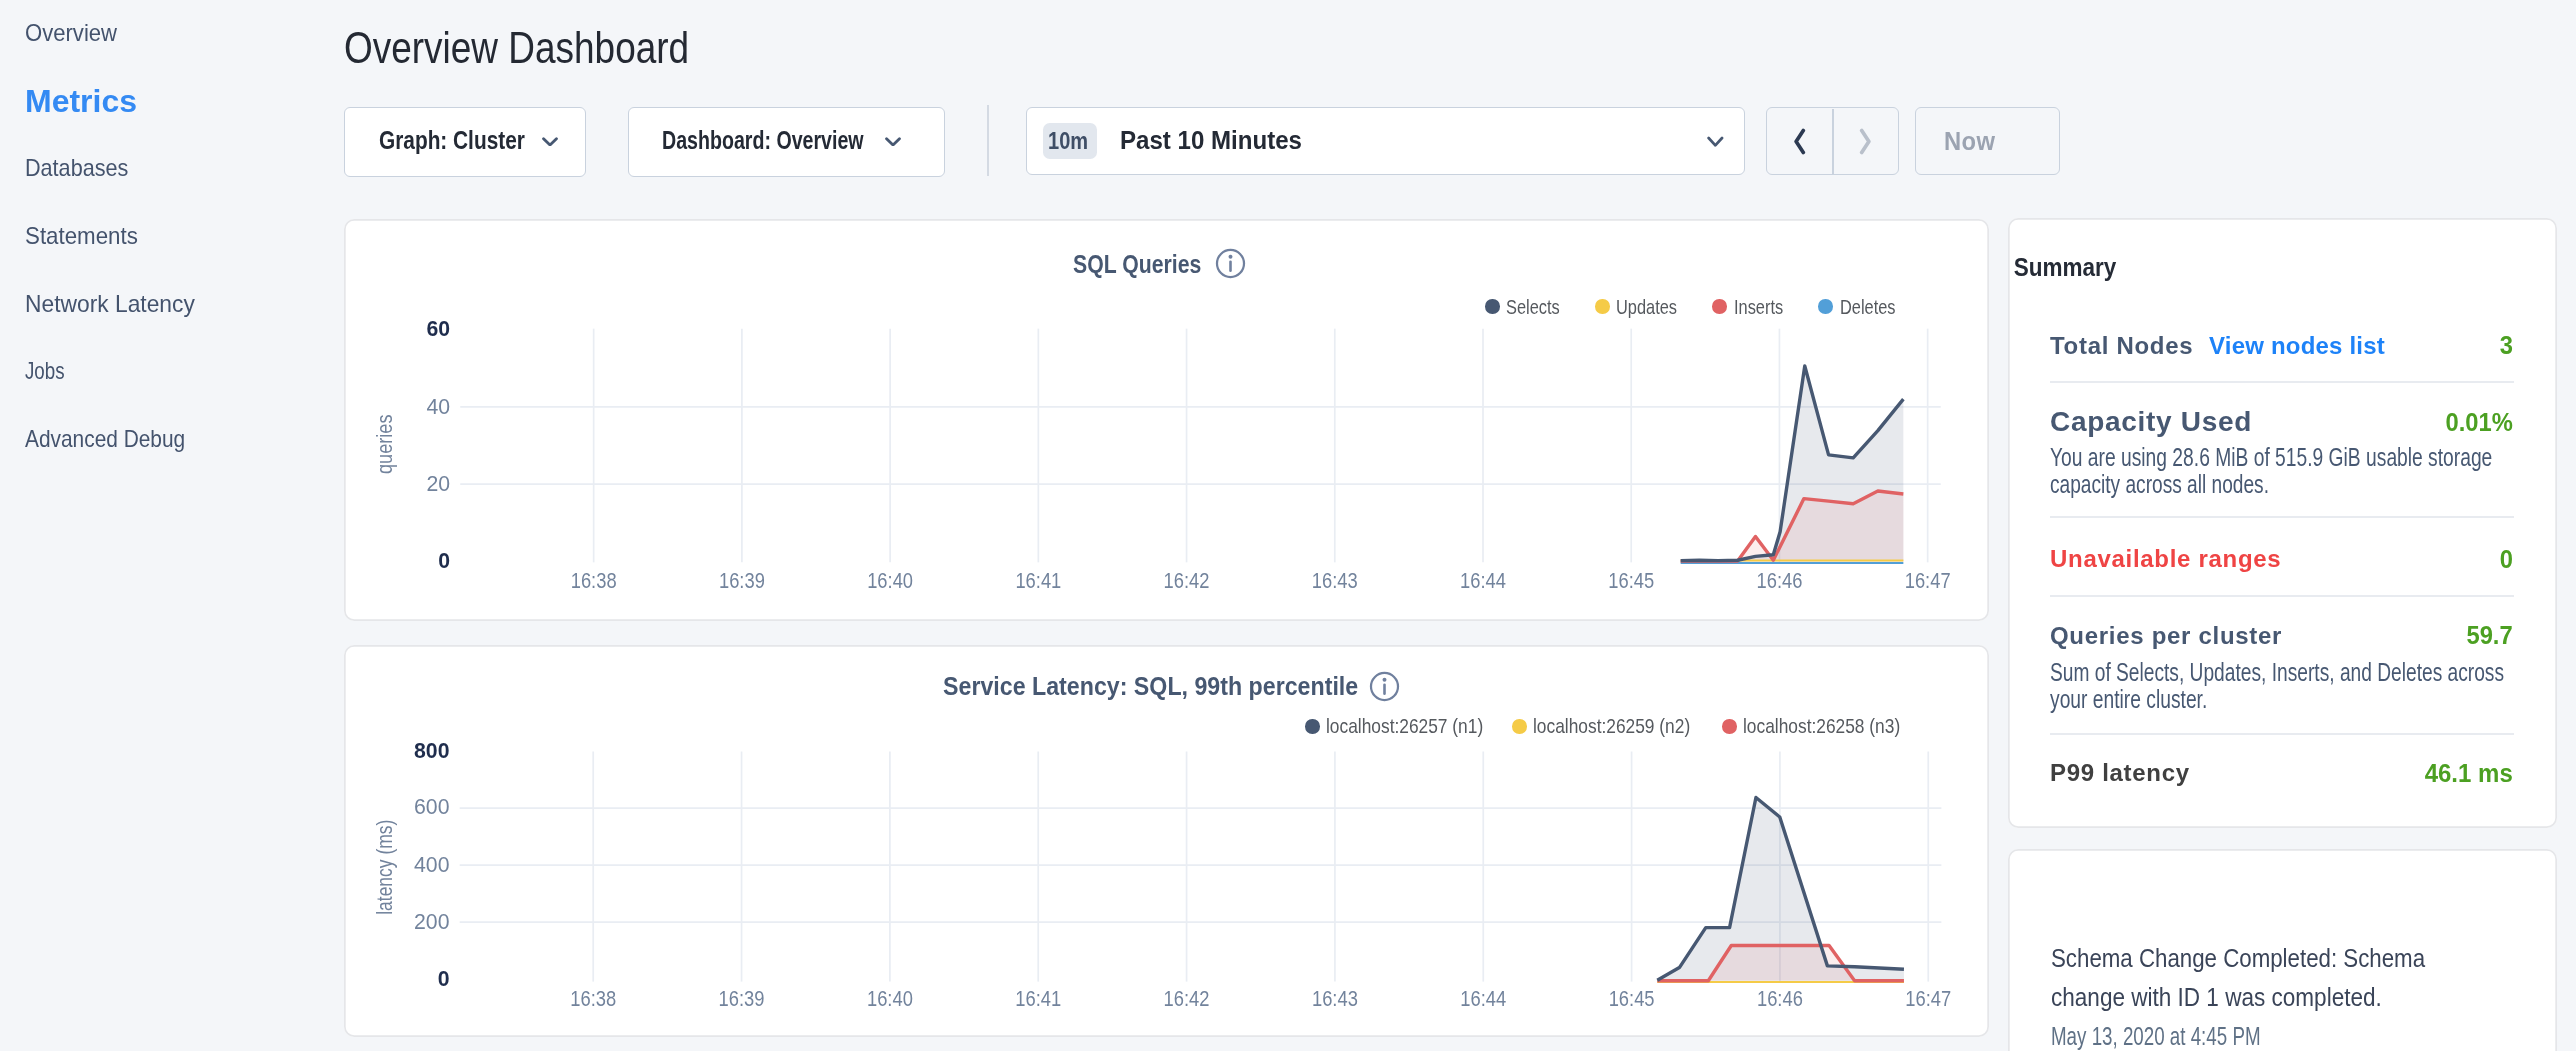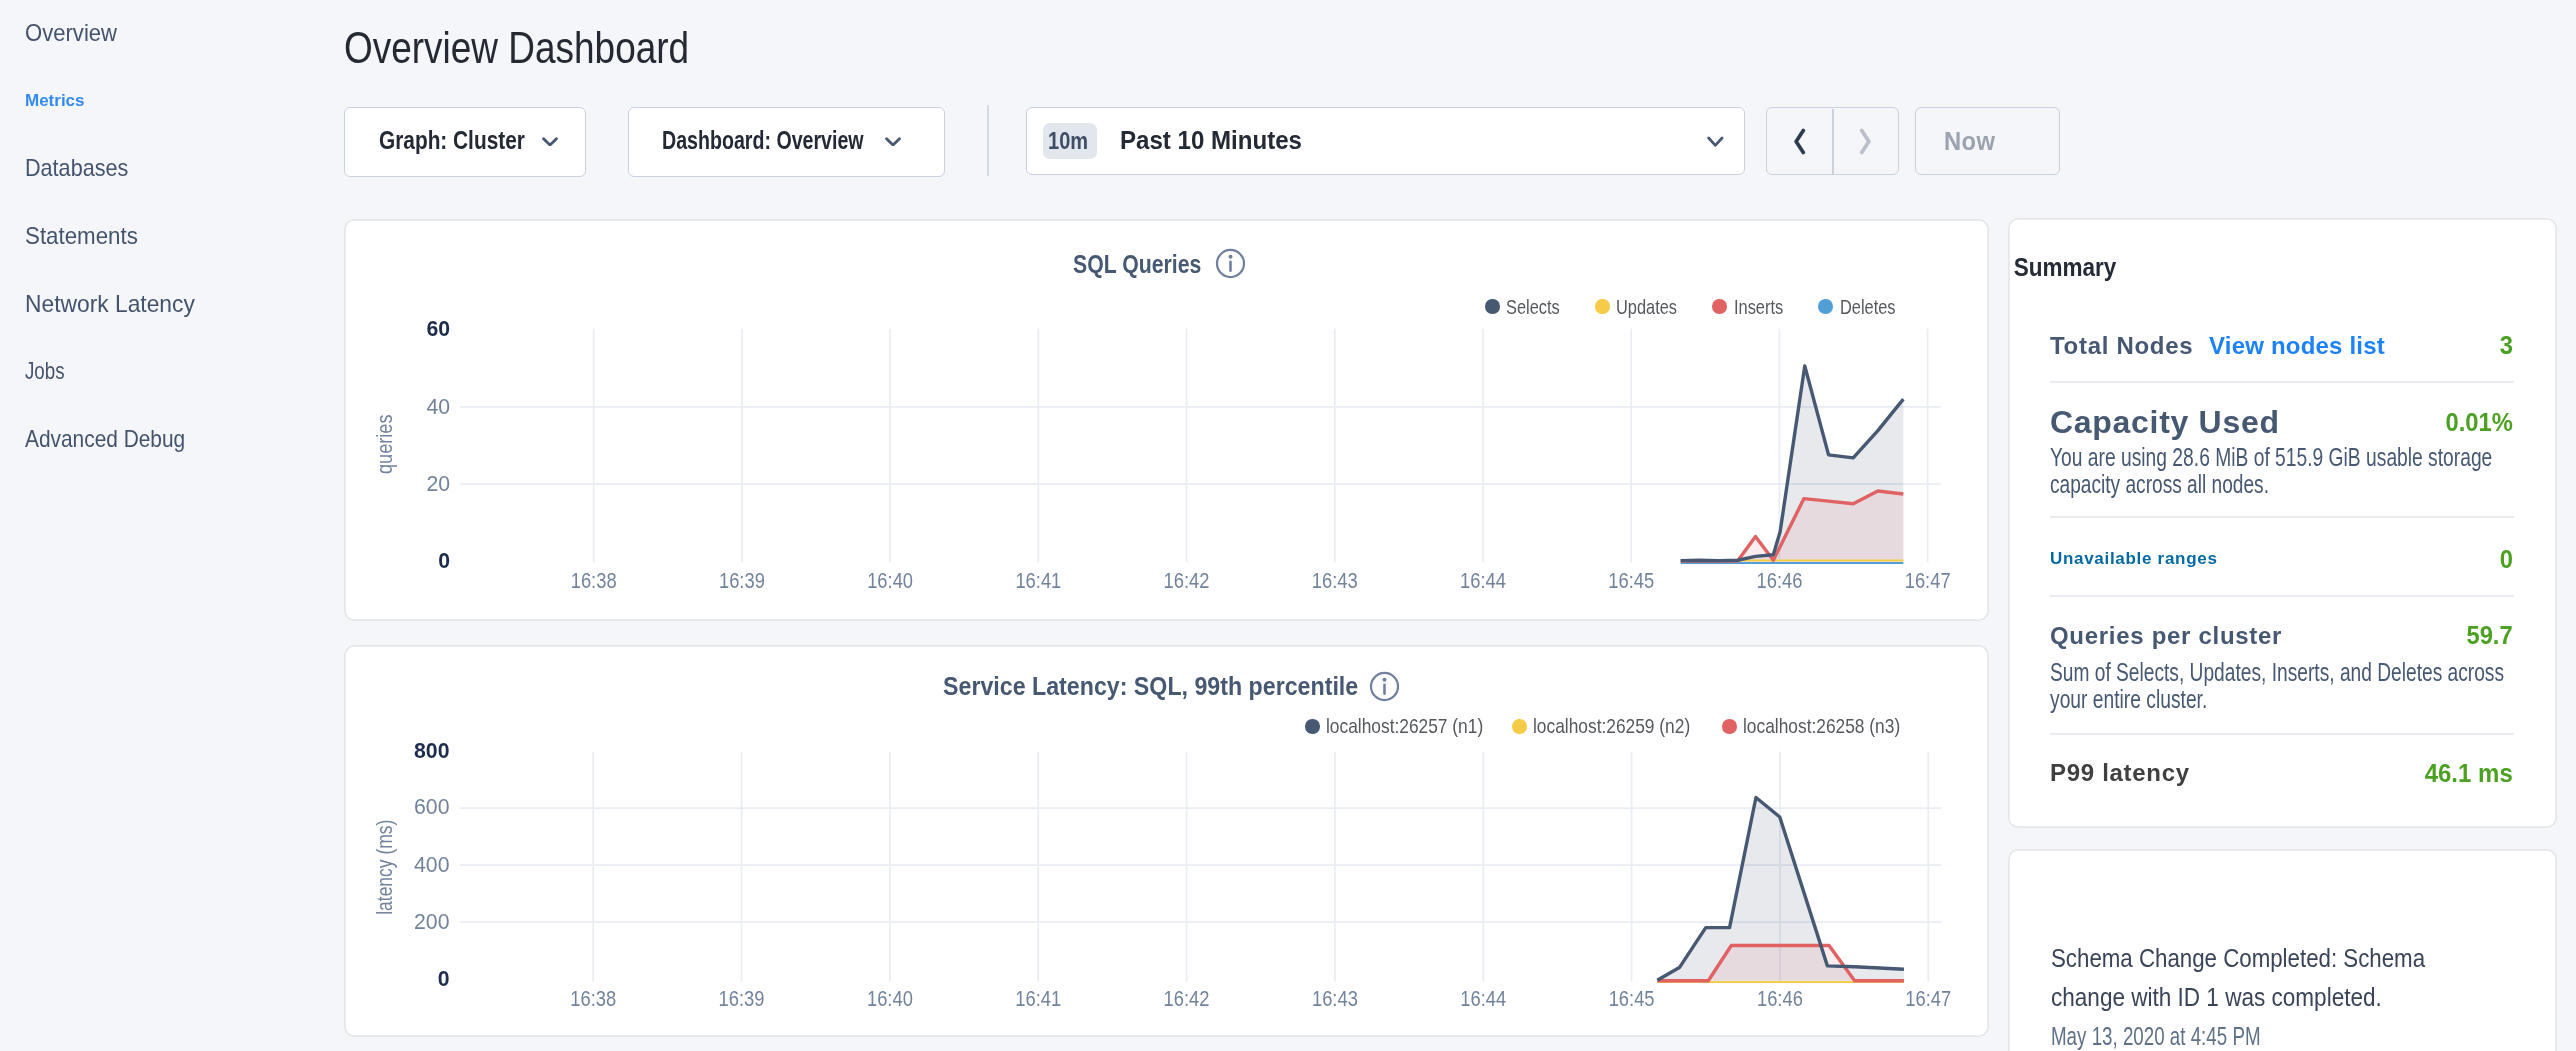--- a/index.html
+++ b/index.html
@@ -1,21 +1,21 @@
 <!DOCTYPE html>
 <html style="font-size:13.6px"><head><meta charset="utf-8"><title>Overview Dashboard</title>
 <style>
 * { margin:0; padding:0; box-sizing:border-box; }
 html,body { width:2576px; height:1051px; background:#f4f6f9; font-family:"Liberation Sans",sans-serif; overflow:hidden; position:relative; }
 .panel { position:absolute; background:#fff; border-radius:10.2px; box-shadow: inset 0 0 0 1.7px #e5e6e9; }
 .btn { position:absolute; background:#fff; border:1.7px solid #c9d2de; border-radius:6px; }
 </style></head>
 <body>
 <div style="position:absolute;left:25px;top:19px;line-height:28px;font-size:24px;font-weight:400;color:#44536d;letter-spacing:0px;white-space:nowrap;transform:scaleX(0.92);transform-origin:left center;">Overview</div>
-<div style="position:absolute;left:25px;top:87px;line-height:28px;font-size:17px;font-weight:700;color:#348af3;letter-spacing:0px;white-space:nowrap;transform:scaleX(1.0);transform-origin:left center;">Metrics</div>
+<div style="position:absolute;left:25px;top:87px;line-height:28px;font-size:32px;font-weight:700;color:#348af3;letter-spacing:0px;white-space:nowrap;transform:scaleX(1.0);transform-origin:left center;">Metrics</div>
 <div style="position:absolute;left:25px;top:154px;line-height:28px;font-size:24px;font-weight:400;color:#44536d;letter-spacing:0px;white-space:nowrap;transform:scaleX(0.9);transform-origin:left center;">Databases</div>
 <div style="position:absolute;left:25px;top:222px;line-height:28px;font-size:24px;font-weight:400;color:#44536d;letter-spacing:0px;white-space:nowrap;transform:scaleX(0.93);transform-origin:left center;">Statements</div>
 <div style="position:absolute;left:25px;top:290px;line-height:28px;font-size:24px;font-weight:400;color:#44536d;letter-spacing:0px;white-space:nowrap;transform:scaleX(0.95);transform-origin:left center;">Network Latency</div>
 <div style="position:absolute;left:25px;top:357px;line-height:28px;font-size:24px;font-weight:400;color:#44536d;letter-spacing:0px;white-space:nowrap;transform:scaleX(0.78);transform-origin:left center;">Jobs</div>
 <div style="position:absolute;left:25px;top:425px;line-height:28px;font-size:24px;font-weight:400;color:#44536d;letter-spacing:0px;white-space:nowrap;transform:scaleX(0.87);transform-origin:left center;">Advanced Debug</div>
 <div style="position:absolute;left:344px;top:22px;line-height:52px;font-size:44px;font-weight:400;color:#242933;letter-spacing:0px;white-space:nowrap;transform:scaleX(0.84);transform-origin:left center;">Overview Dashboard</div>
 
 <div class="btn" style="left:344px;top:107px;width:242px;height:70px"></div>
 <div style="position:absolute;left:379px;top:125px;line-height:30px;font-size:25.5px;font-weight:700;color:#242a35;letter-spacing:0px;white-space:nowrap;transform:scaleX(0.817);transform-origin:left center;">Graph: Cluster</div>
 <svg width="18" height="9.4" viewBox="0 0 21 11" style="position:absolute;left:541px;top:137px">
@@ -147,26 +147,26 @@
     <div style="position:absolute;left:1378px;top:74px;width:14.5px;height:14.5px;border-radius:50%;background:#e06263"></div>
     <div style="position:absolute;left:1399px;top:68px;line-height:25.5px;font-size:21px;font-weight:400;color:#55595e;letter-spacing:0px;white-space:nowrap;transform:scaleX(0.826);transform-origin:left center;">localhost:26258 (n3)</div>
 </div>
 
 <div class="panel" style="left:2008px;top:218px;width:549px;height:610px">
 <div style="position:absolute;left:0;right:0;top:35px;"><span style="display:inline-block;font-size:25px;font-weight:700;color:#252b36;line-height:29px;transform:scaleX(0.9)">Summary</span></div>
 <div style="position:absolute;left:42px;top:114px;line-height:28px;font-size:24px;font-weight:700;color:#475872;letter-spacing:0.7px;white-space:nowrap;transform:scaleX(1.0);transform-origin:left center;">Total Nodes</div>
 <div style="position:absolute;left:201px;top:114px;line-height:28px;font-size:24px;font-weight:700;color:#1d82f8;letter-spacing:0.2px;white-space:nowrap;transform:scaleX(1.0);transform-origin:left center;">View nodes list</div>
 <div style="position:absolute;right:44px;top:113px;line-height:29px;font-size:25px;font-weight:700;color:#4ca022;letter-spacing:0px;white-space:nowrap;transform:scaleX(0.95);transform-origin:right center;">3</div>
 <div style="position:absolute;left:42px;top:163px;width:464px;height:1.7px;background:#e8ebf0"></div>
-<div style="position:absolute;left:42px;top:190px;line-height:28px;font-size:32px;font-weight:700;color:#475872;letter-spacing:0.7px;white-space:nowrap;transform:scaleX(1.0);transform-origin:left center;">Capacity Used</div>
+<div style="position:absolute;left:42px;top:190px;line-height:28px;font-size:28px;font-weight:700;color:#475872;letter-spacing:0.7px;white-space:nowrap;transform:scaleX(1.0);transform-origin:left center;">Capacity Used</div>
 <div style="position:absolute;right:44px;top:190px;line-height:29px;font-size:25px;font-weight:700;color:#4ca022;letter-spacing:0px;white-space:nowrap;transform:scaleX(0.95);transform-origin:right center;">0.01%</div>
 <div style="position:absolute;left:42px;top:225px;line-height:29px;font-size:25px;font-weight:400;color:#475872;letter-spacing:0px;white-space:nowrap;transform:scaleX(0.77);transform-origin:left center;">You are using 28.6 MiB of 515.9 GiB usable storage</div>
     <div style="position:absolute;left:42px;top:252px;line-height:29px;font-size:25px;font-weight:400;color:#475872;letter-spacing:0px;white-space:nowrap;transform:scaleX(0.765);transform-origin:left center;">capacity across all nodes.</div>
 <div style="position:absolute;left:42px;top:298px;width:464px;height:1.7px;background:#e8ebf0"></div>
-<div style="position:absolute;left:42px;top:327px;line-height:28px;font-size:17px;font-weight:700;color:#0369a1;letter-spacing:0.7px;white-space:nowrap;transform:scaleX(1.0);transform-origin:left center;">Unavailable ranges</div>
+<div style="position:absolute;left:42px;top:327px;line-height:28px;font-size:24px;font-weight:700;color:#ef4444;letter-spacing:0.7px;white-space:nowrap;transform:scaleX(1.0);transform-origin:left center;">Unavailable ranges</div>
 <div style="position:absolute;right:44px;top:327px;line-height:29px;font-size:25px;font-weight:700;color:#4ca022;letter-spacing:0px;white-space:nowrap;transform:scaleX(0.95);transform-origin:right center;">0</div>
 <div style="position:absolute;left:42px;top:377px;width:464px;height:1.7px;background:#e8ebf0"></div>
 <div style="position:absolute;left:42px;top:404px;line-height:28px;font-size:24px;font-weight:700;color:#475872;letter-spacing:0.7px;white-space:nowrap;transform:scaleX(1.0);transform-origin:left center;">Queries per cluster</div>
 <div style="position:absolute;right:44px;top:403px;line-height:29px;font-size:25px;font-weight:700;color:#4ca022;letter-spacing:0px;white-space:nowrap;transform:scaleX(0.95);transform-origin:right center;">59.7</div>
 <div style="position:absolute;left:42px;top:440px;line-height:29px;font-size:25px;font-weight:400;color:#475872;letter-spacing:0px;white-space:nowrap;transform:scaleX(0.767);transform-origin:left center;">Sum of Selects, Updates, Inserts, and Deletes across</div>
     <div style="position:absolute;left:42px;top:467px;line-height:29px;font-size:25px;font-weight:400;color:#475872;letter-spacing:0px;white-space:nowrap;transform:scaleX(0.77);transform-origin:left center;">your entire cluster.</div>
 <div style="position:absolute;left:42px;top:515px;width:464px;height:1.7px;background:#e8ebf0"></div>
 <div style="position:absolute;left:42px;top:541px;line-height:28px;font-size:24px;font-weight:700;color:#404040;letter-spacing:0.7px;white-space:nowrap;transform:scaleX(1.0);transform-origin:left center;">P99 latency</div>
 <div style="position:absolute;right:44px;top:541px;line-height:29px;font-size:25px;font-weight:700;color:#4ca022;letter-spacing:0px;white-space:nowrap;transform:scaleX(0.96);transform-origin:right center;">46.1 ms</div>
 </div>

